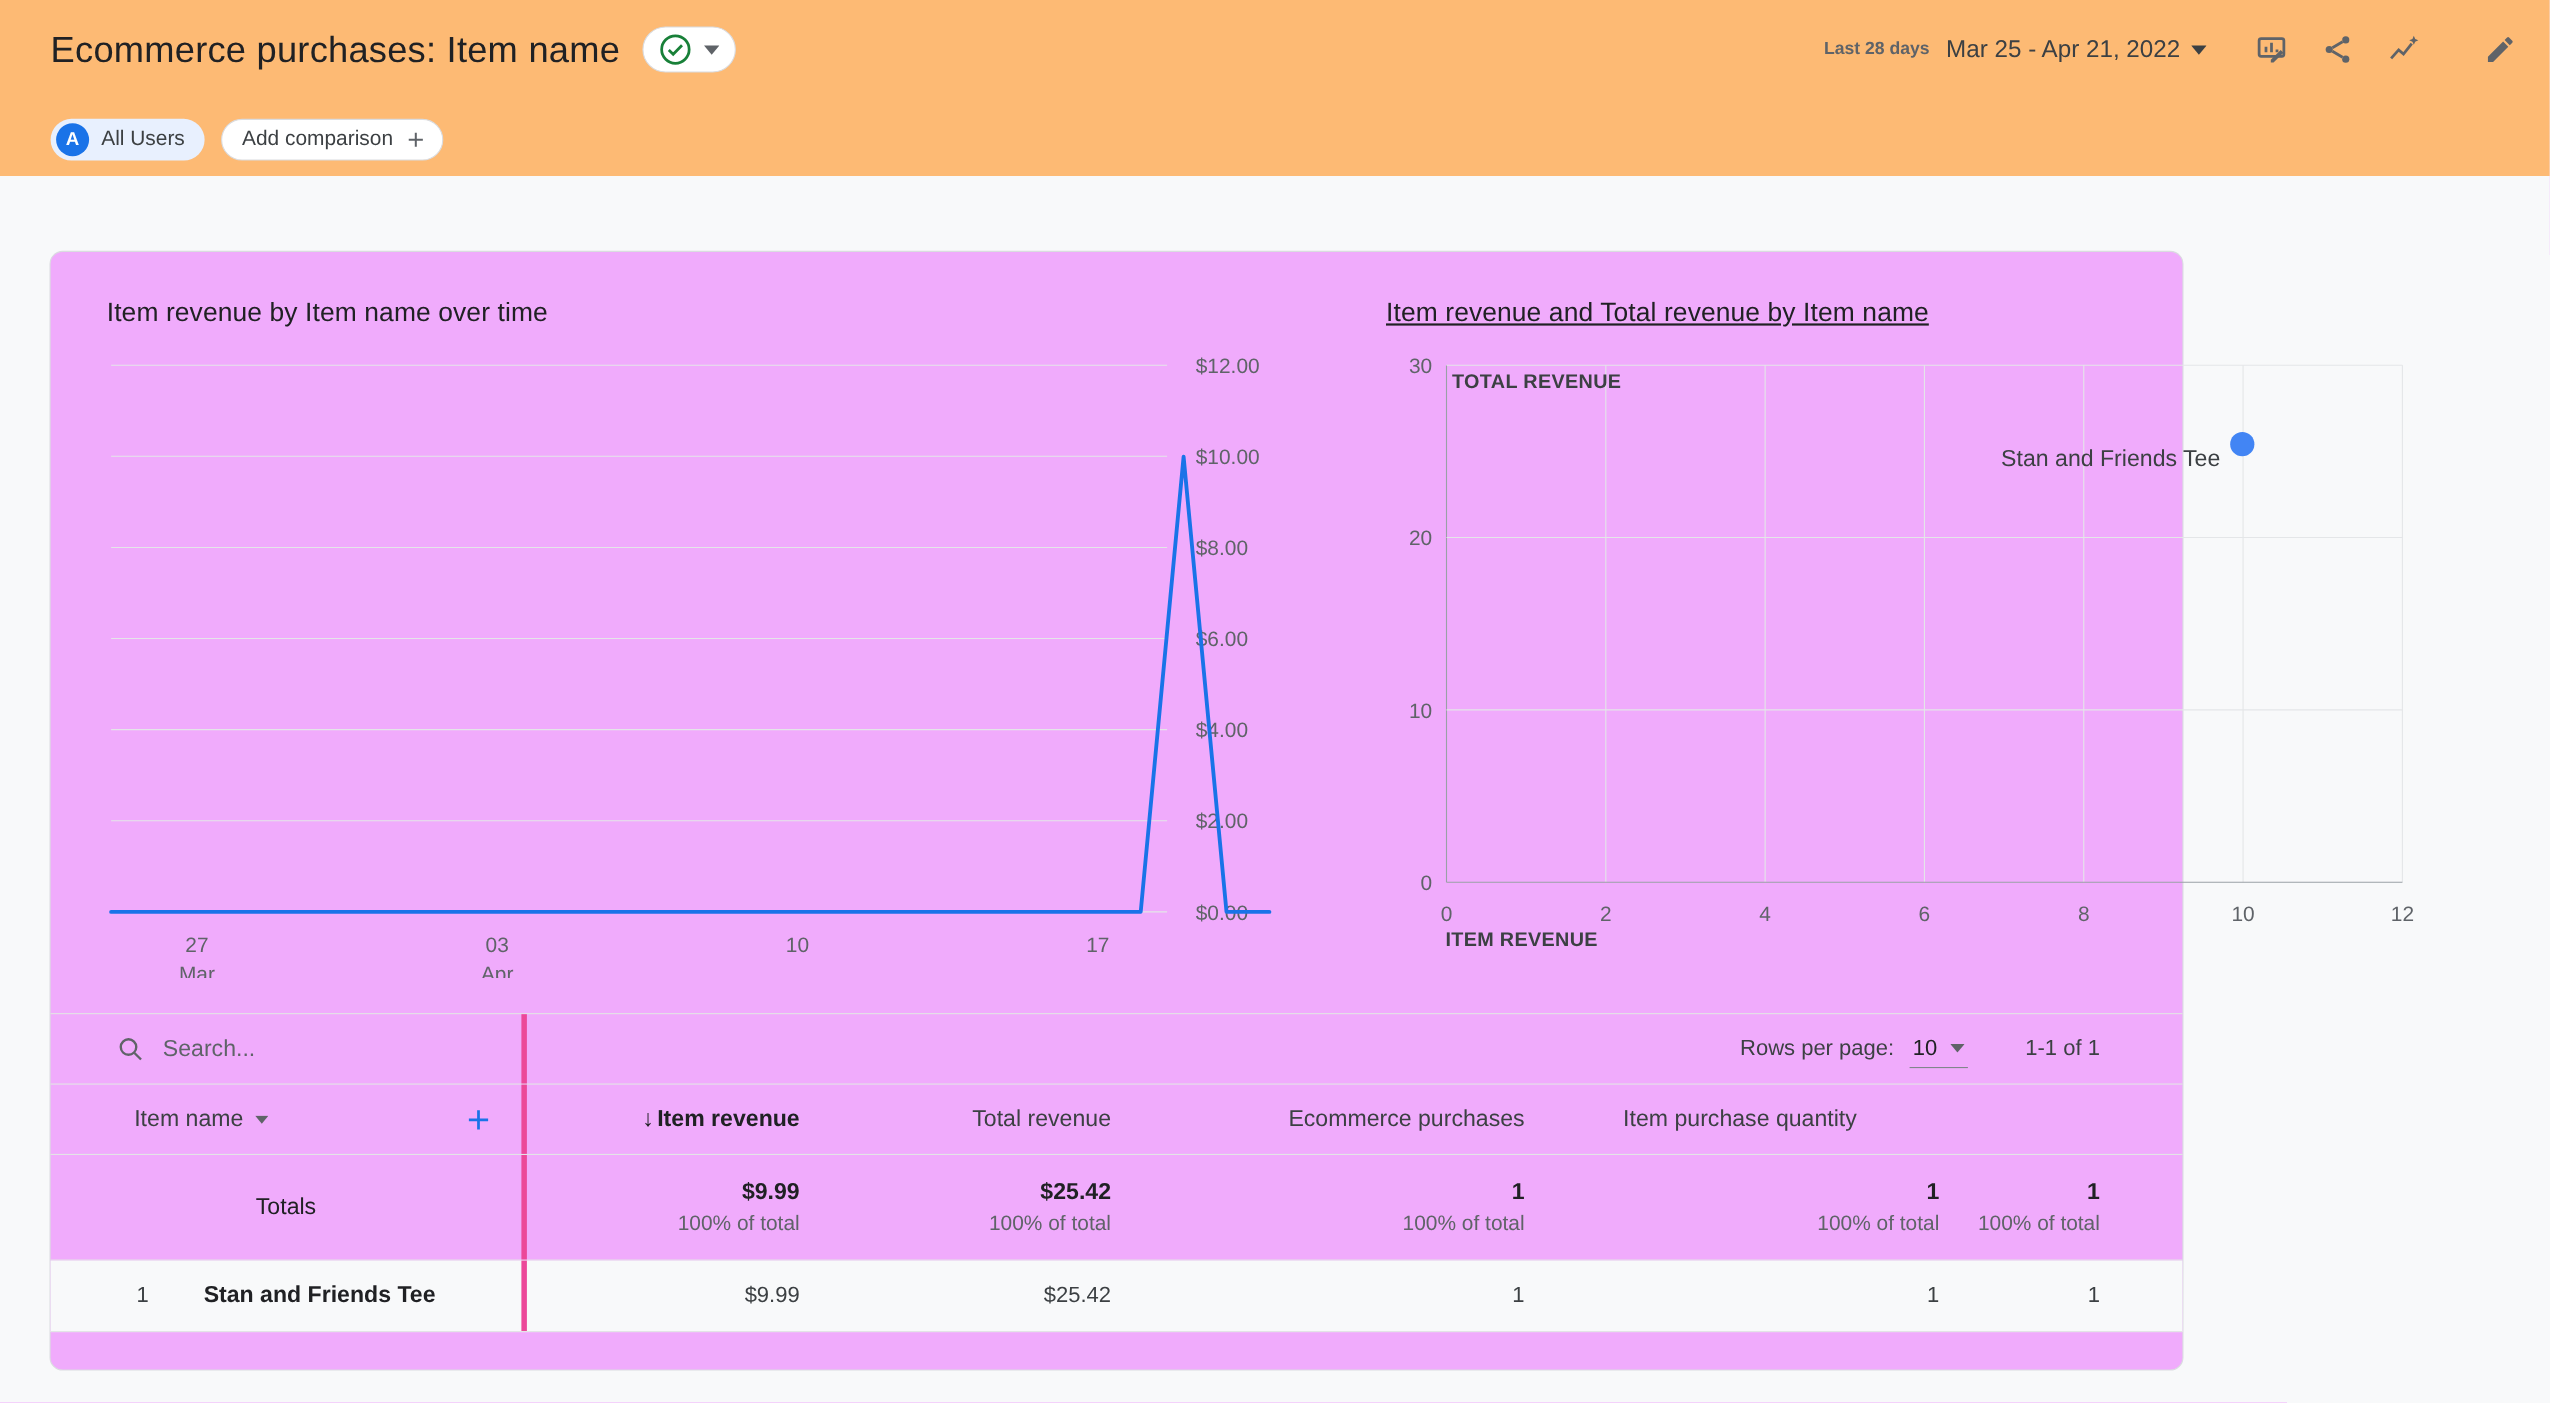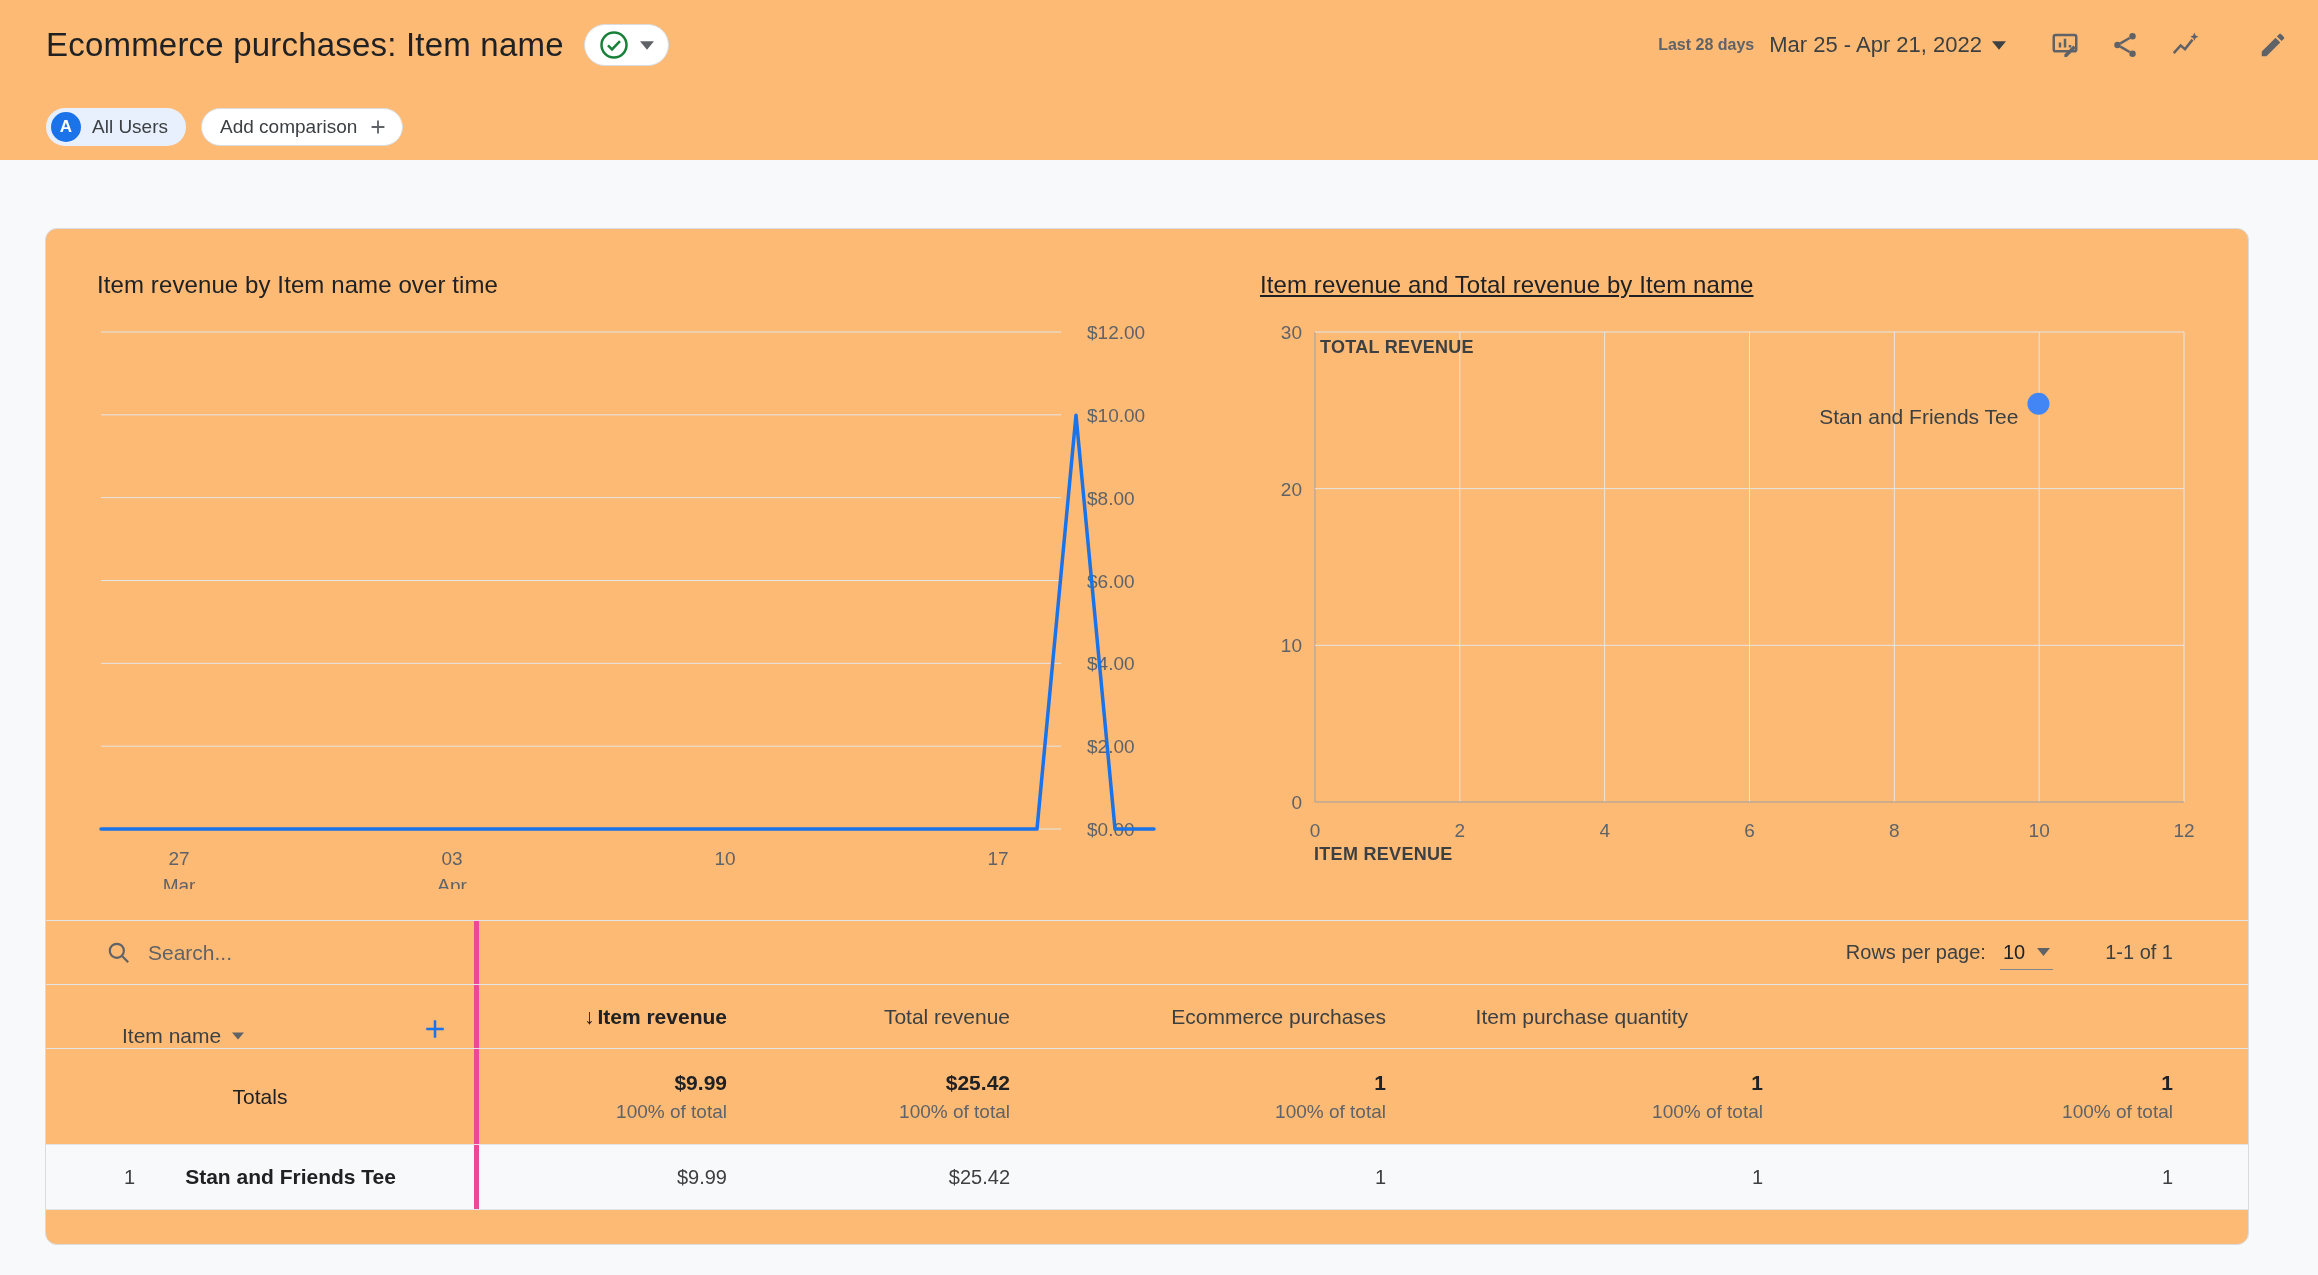--- a/index.html
+++ b/index.html
@@ -29,21 +29,21 @@
   .icon-btn { width:46px; height:46px; border:none; background:none; display:grid; place-items:center; border-radius:50%; cursor:pointer; }
   .icon-btn.separated { margin-left:28px; }
   .chips-row { display:flex; align-items:center; gap:15px; margin-top:40px; }
   .chip { display:inline-flex; align-items:center; height:38px; border-radius:19px; font-family:inherit; font-size:19px; color:#3c4043; cursor:pointer; border:none; background:none; }
   .chip.users { background:#e8f0fe; padding:0 18px 0 5px; gap:11px; }
   .avatar { width:30px; height:30px; border-radius:50%; background:#1a73e8; color:#fff; font-size:17px; font-weight:700; display:grid; place-items:center; }
   .chip.add { border:1px solid #dadce0; background:#fff; padding:0 13px 0 18px; gap:10px; }
 
   
   .card {
-    width:2204px; margin:68px 77px 0 45px; background:#fdba74;
+    width:1940px; margin:68px 77px 0 45px; background:#f0abfc;
     border:1px solid #dadce0; border-radius:12px; padding-bottom:34px;
   }
   .charts { display:flex; padding:42px 0 27px 51px; }
   .chart-block h2 { font-size:24px; font-weight:400; color:#202124; margin-bottom:10px; letter-spacing:.1px; }
   .block-line { width:1139px; }
   .block-scatter { width:982px; margin-left:24px;text-decoration:underline; }
   svg text { font-family:"Liberation Sans", sans-serif; }
   .tick { font-size:19px; fill:#5f6368; }
   .caption { font-size:18px; font-weight:700; fill:#3c4043; letter-spacing:.3px; }
   .ptlabel { font-size:21px; fill:#3c4043; }
@@ -61,21 +61,21 @@
   .data-row { height:65px; background:#f8f9fa; }
 
   .search-cell { padding-left:60px; gap:16px; }
   .search-cell input { border:none; outline:none; background:transparent; font-family:inherit; font-size:21px; color:#202124; width:270px; }
   .search-cell input::placeholder { color:#5f6368; }
   .controls-cell { grid-column:2 / -1; justify-content:flex-end; }
   .rpp-label { font-size:20px; color:#3c4043; }
   .rpp-select { display:flex; align-items:center; gap:12px; margin-left:14px; padding:5px 3px; border:none; border-bottom:1px solid #80868b; background:none; font-family:inherit; font-size:20px; color:#202124; cursor:pointer; }
   .range { font-size:20px; color:#3c4043; margin-left:52px; }
 
-  .header-dim { justify-content:space-between; padding-left:76px; padding-right:20px;align-items:flex-end; }
+  .header-dim { justify-content:space-between; padding-left:76px; padding-right:20px; }
   .dim-btn { display:flex; align-items:center; gap:11px; background:none; border:none; font-family:inherit; font-size:21px; color:#3c4043; cursor:pointer; }
   .addcol { background:none; border:none; cursor:pointer; display:grid; place-items:center; width:38px; height:38px; border-radius:50%; }
   .mhead { background:none; border:none; font-family:inherit; font-size:21px; color:#3c4043; cursor:pointer; }
   .mhead.sorted { font-weight:700; color:#202124; }
   .sort-arrow { font-size:21px; font-weight:400; color:#202124; margin-right:3px; }
 
   .totals-dim { justify-content:center; font-size:21px; color:#202124; }
   .totals-row .mcell { flex-direction:column; justify-content:center; align-items:flex-end; gap:6px; }
   .tv { font-size:21px; font-weight:700; color:#202124; }
   .ts { font-size:19px; color:#5f6368; }

